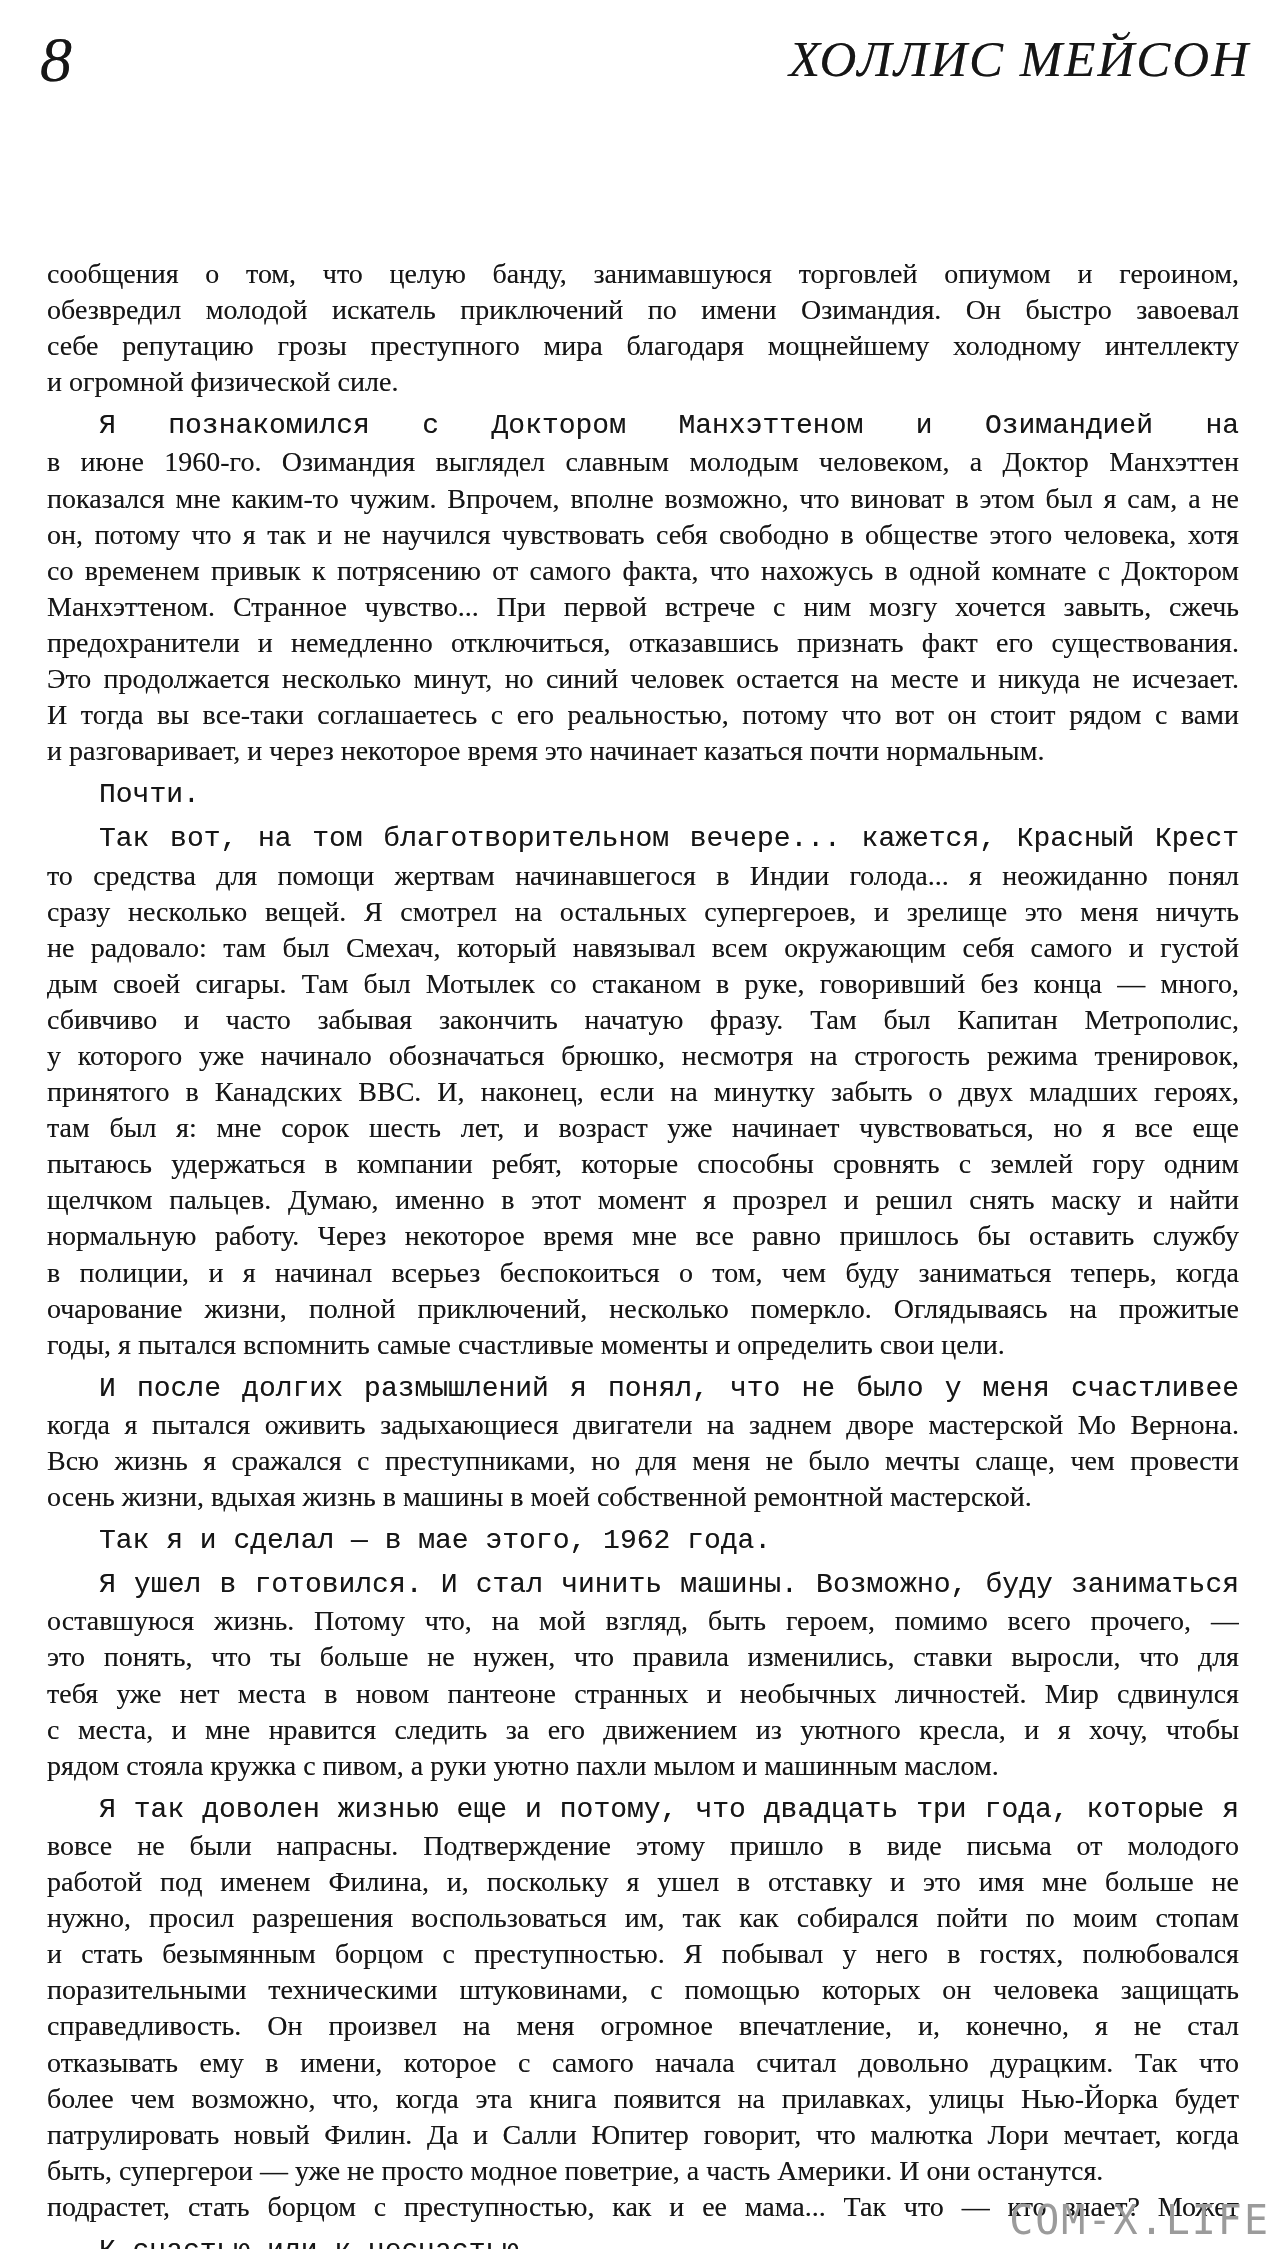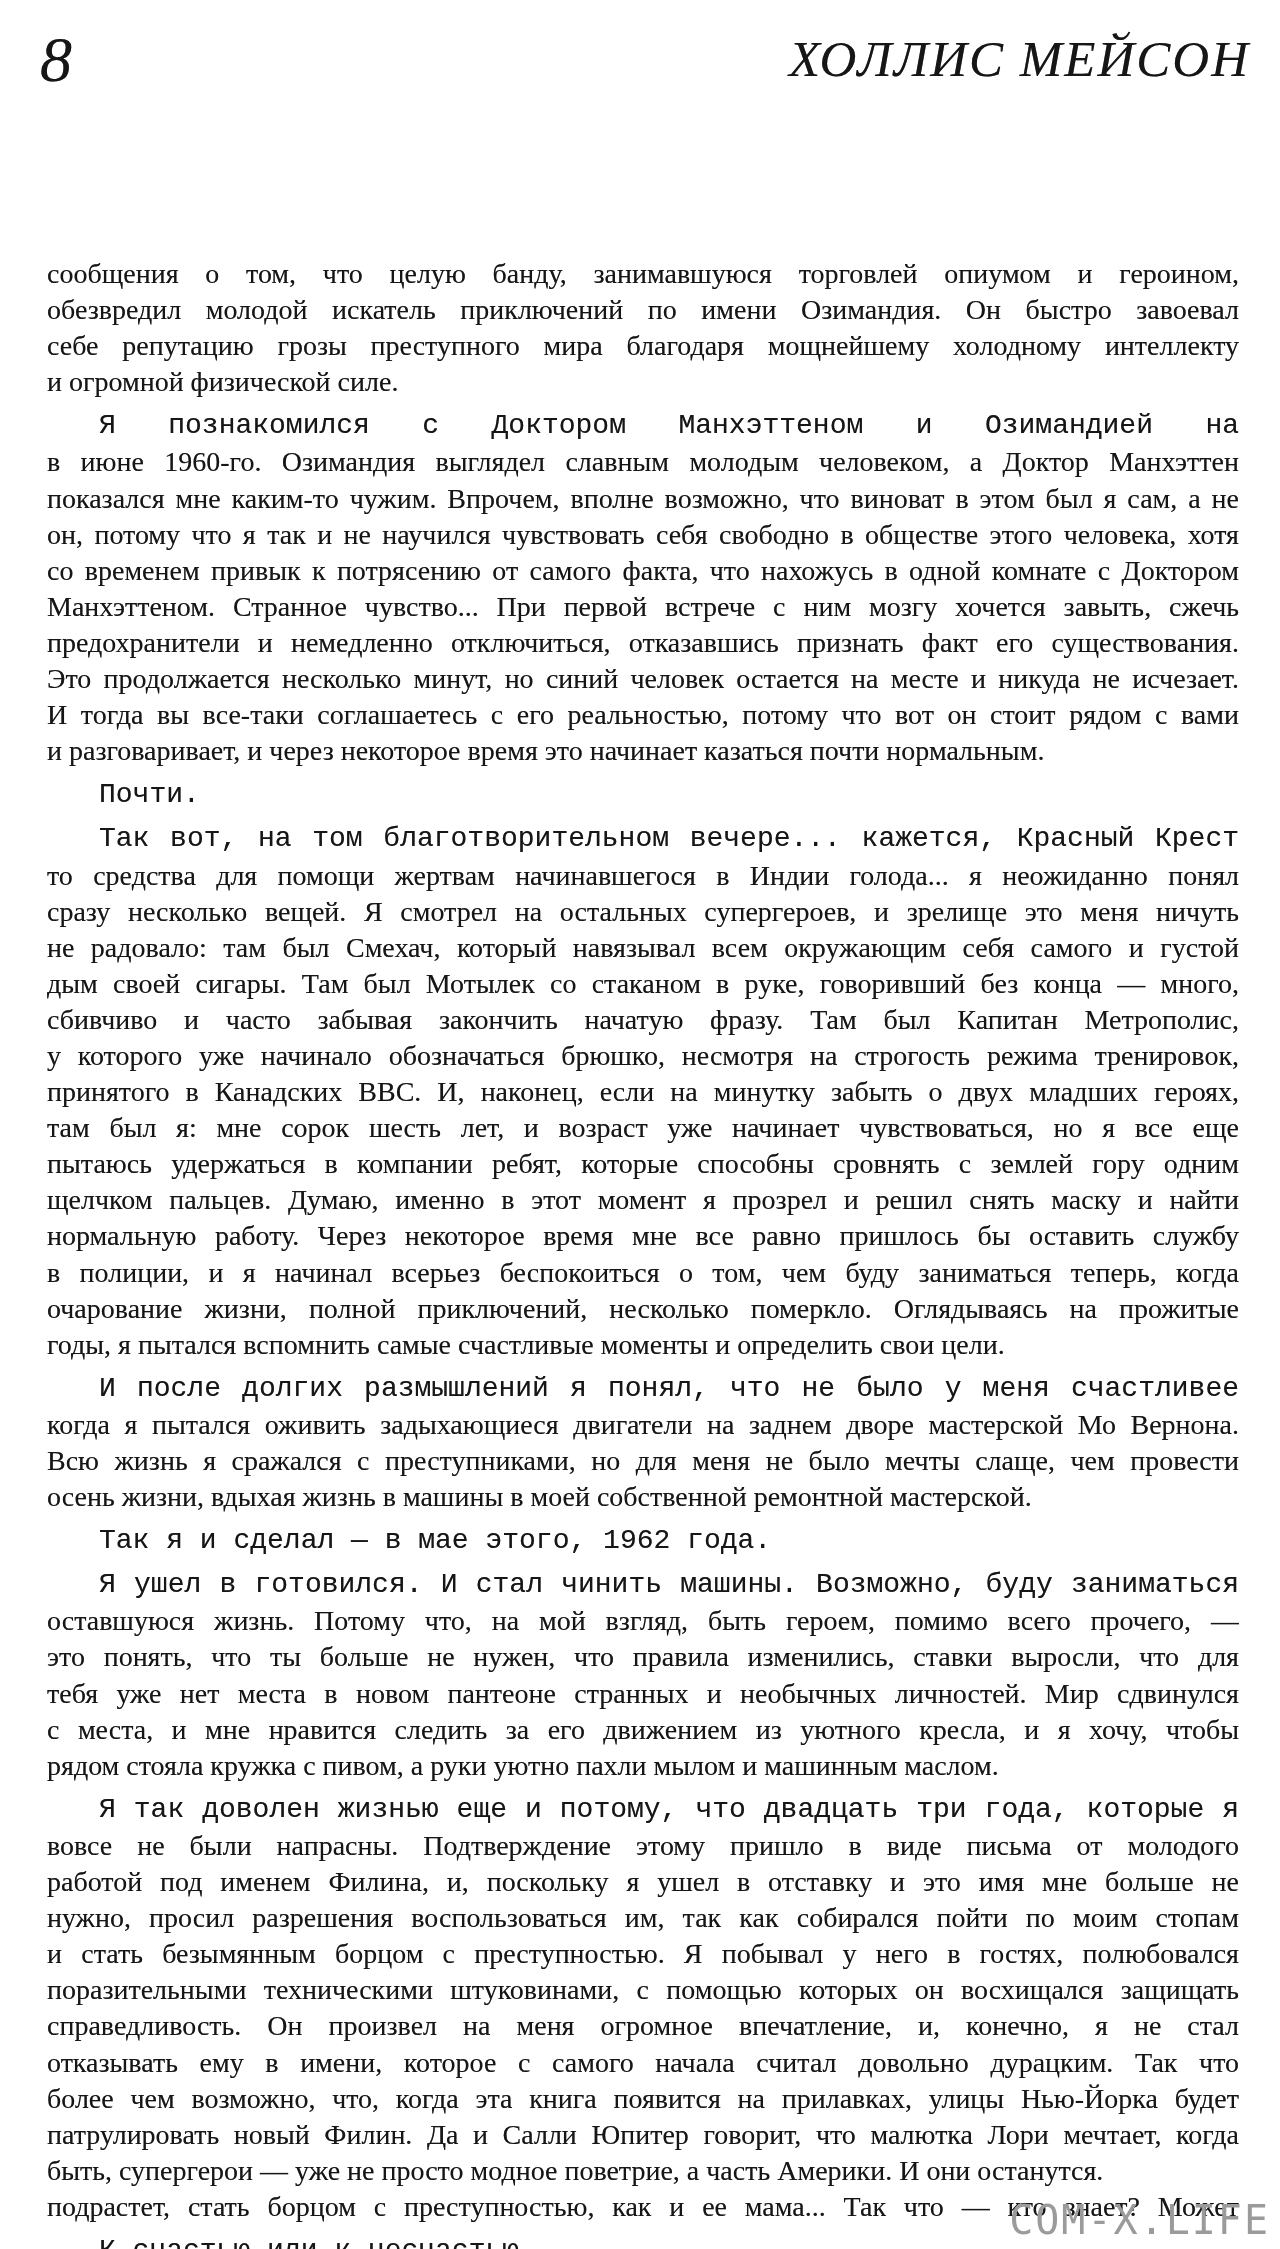--- a/index.html
+++ b/index.html
@@ -103,21 +103,21 @@
         <div class="line">тебя уже нет места в новом пантеоне странных и необычных личностей. Мир сдвинулся</div>
         <div class="line">с места, и мне нравится следить за его движением из уютного кресла, и я хочу, чтобы</div>
         <div class="line last">рядом стояла кружка с пивом, а руки уютно пахли мылом и машинным маслом.</div>
       </div>
       <div class="para">
         <div class="line indent">Я так доволен жизнью еще и потому, что двадцать три года, которые я провел в маске,</div>
         <div class="line">вовсе не были напрасны. Подтверждение этому пришло в виде письма от молодого</div>
         <div class="line">работой под именем Филина, и, поскольку я ушел в отставку и это имя мне больше не</div>
         <div class="line">нужно, просил разрешения воспользоваться им, так как собирался пойти по моим стопам</div>
         <div class="line">и стать безымянным борцом с преступностью. Я побывал у него в гостях, полюбовался</div>
-        <div class="line">поразительными техническими штуковинами, с помощью которых он восхищался защищать</div>
+        <div class="line">поразительными техническими штуковинами, с помощью которых он человека защищать</div>
         <div class="line">справедливость. Он произвел на меня огромное впечатление, и, конечно, я не стал</div>
         <div class="line">отказывать ему в имени, которое с самого начала считал довольно дурацким. Так что</div>
         <div class="line">более чем возможно, что, когда эта книга появится на прилавках, улицы Нью-Йорка будет</div>
         <div class="line">патрулировать новый Филин. Да и Салли Юпитер говорит, что малютка Лори мечтает, когда</div>
         <div class="line last">быть, супергерои — уже не просто модное поветрие, а часть Америки. И они останутся.</div>
         <div class="line">подрастет, стать борцом с преступностью, как и ее мама... Так что — кто знает? Может</div>
       </div>
       <div class="para">
         <div class="line indent last">К счастью или к несчастью.</div>
       </div>

